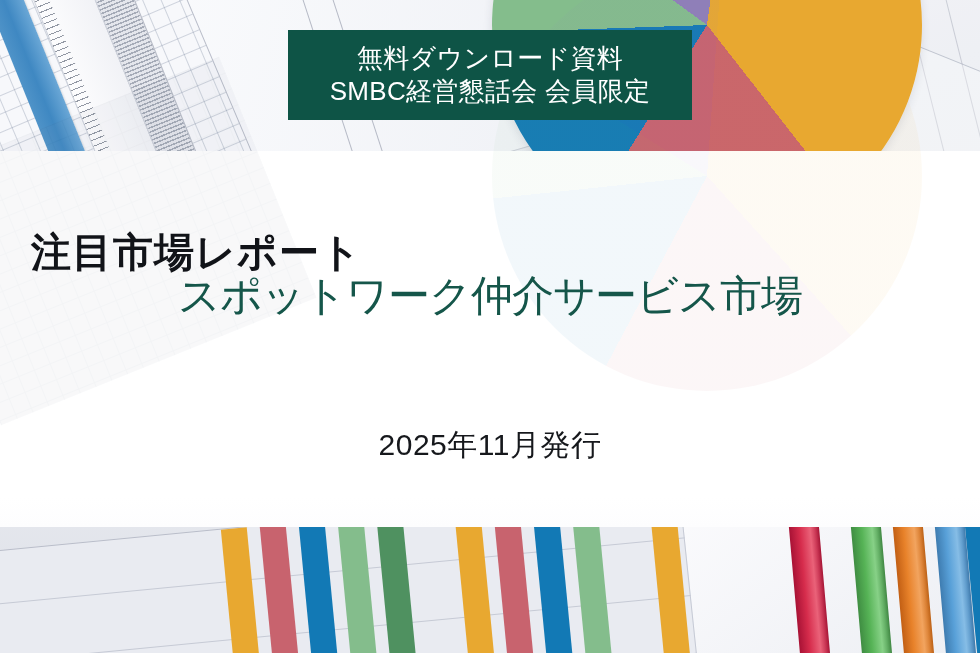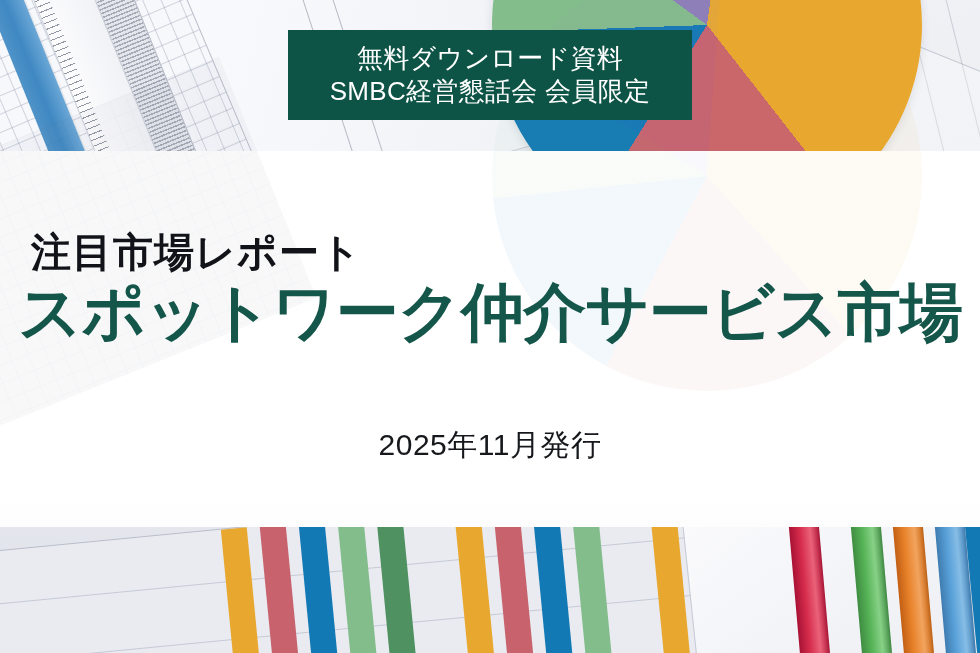--- a/index.html
+++ b/index.html
@@ -224,23 +224,23 @@
     color: #111318;
     letter-spacing: 1px;
     white-space: nowrap;
     margin-top: 48px;
   }
 
   .main-title {
     position: absolute;
     left: 50%;
     transform: translateX(-50%);
-    top: 130px;
-    font-size: 63px;
-    font-weight: 700;
+    top: 124px;
+    font-size: 42px;
+    font-weight: 400;
     color: #15564a;
     letter-spacing: -1px;
     white-space: nowrap;
     line-height: 1;
   }
 
   .pubdate {
     position: absolute;
     left: 50%;
     transform: translateX(-50%);

